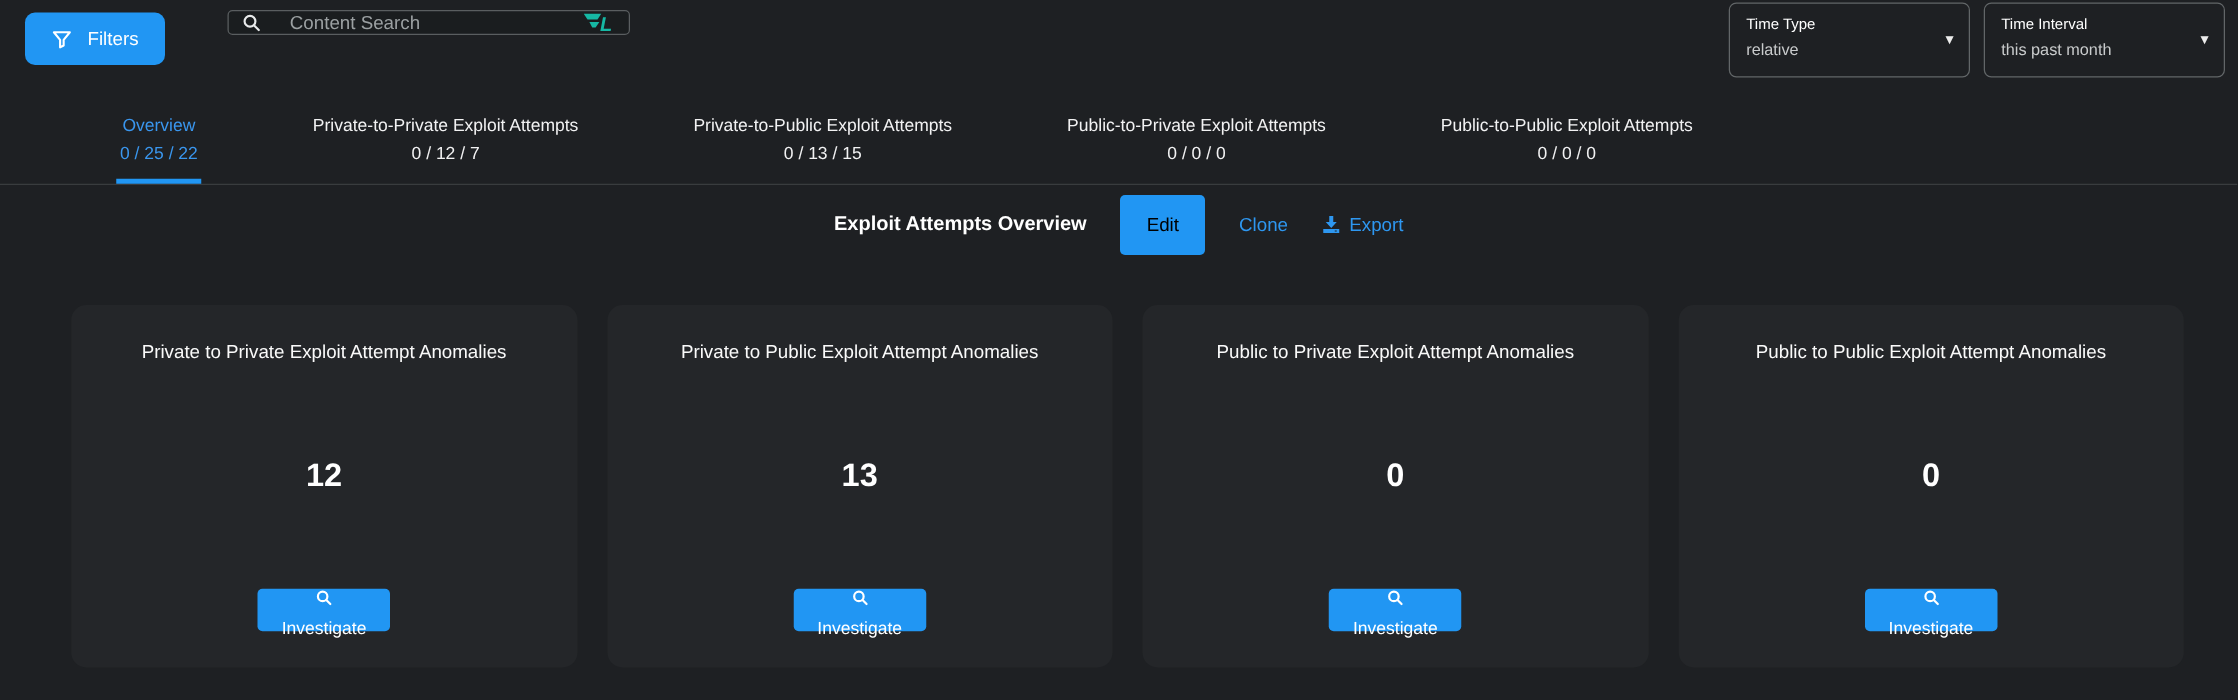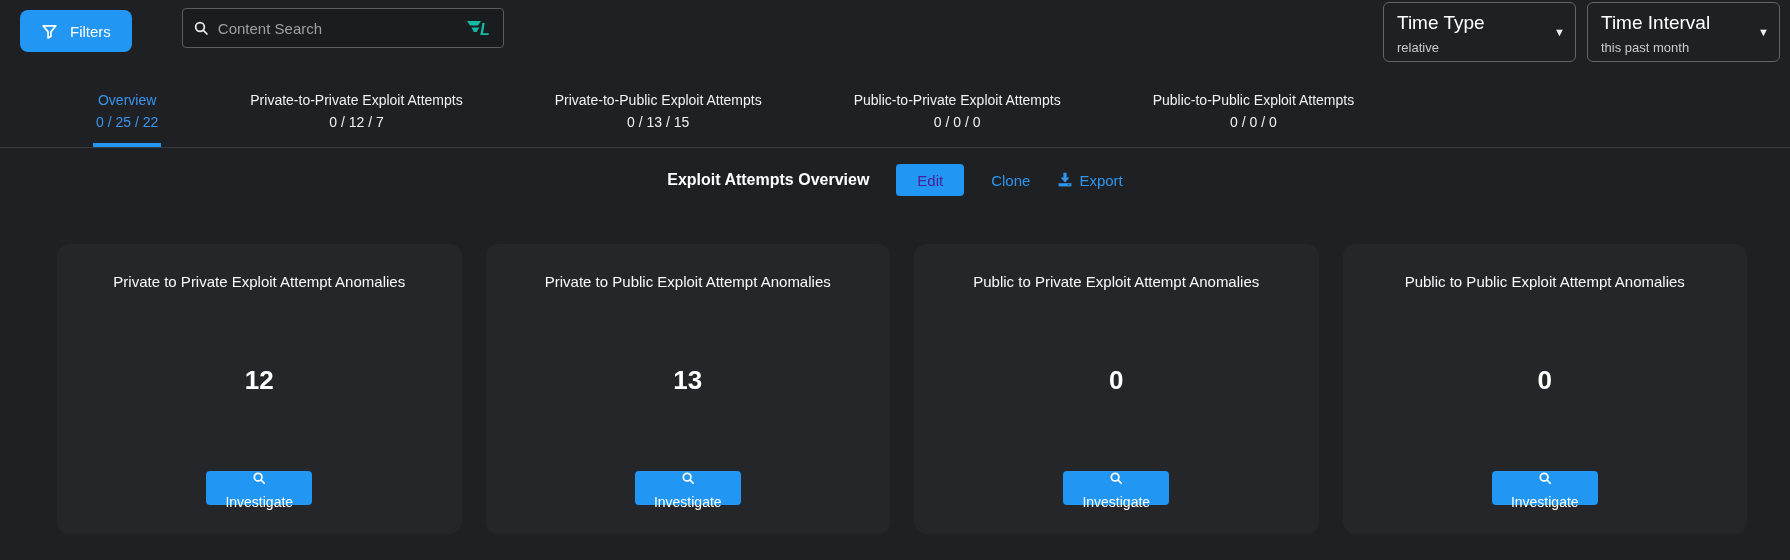--- a/index.html
+++ b/index.html
@@ -16,38 +16,38 @@
   .topbar { display: flex; align-items: flex-start; padding: 2px 10px 0 20px; }
   .filters-btn {
     margin-top: 8px; height: 42px; padding: 0 21px;
     background: #2196f3; border: none; border-radius: 8px;
     display: flex; align-items: center; gap: 12px;
     color: #fff; font-size: 15px; cursor: pointer;
     font-family: inherit;
   }
   .search-box {
     margin-left: 50px; margin-top: 6px;
-    width: 322px; height: 40px;
+    width: 322px; height: 20px;
     border: 1px solid #5a5e60; border-radius: 4px;
     background: #1a1d1f;
-    display: flex; align-items: center; padding: 0 10px; gap: 7px;
+    display: flex; align-items: center; padding: 0 10px; gap: 21px;
   }
   .search-box input {
     flex: 1; background: transparent; border: none; outline: none;
     color: #e3e5e6; font-size: 15px; font-family: inherit; min-width: 0;
   }
   .search-box input::placeholder { color: #9ba0a2; }
   .spacer { flex: 1; }
   .dropdown {
     position: relative; width: 193px; height: 60px;
     border: 1px solid #62666.8; border: 1px solid #626668; border-radius: 6px;
     padding: 9px 28px 0 13px; margin-left: 11px; cursor: pointer;
     background: #1e2023;
   }
-  .dd-label { font-size: 19px; color: #ffffff; white-space: nowrap; }
+  .dd-label { font-size: 12px; color: #ffffff; white-space: nowrap; }
   .dd-value { font-size: 13px; color: #c9cbcc; margin-top: 6px; white-space: nowrap; }
   .dd-caret {
     position: absolute; right: 10px; top: 24px;
     font-size: 11px; color: #ececec; line-height: 1;
   }
 
   
   .tabs {
     display: flex; gap: 38px; align-items: flex-end;
     padding: 30px 0 0 45px;
@@ -61,22 +61,22 @@
   .tab .tab-counts { margin-top: 6px; }
   .tab.active { color: #3a96ee; border-bottom-color: #2196f3; }
 
   
   .title-row {
     display: flex; align-items: center; justify-content: center;
     gap: 27px; margin-top: 14px; height: 36px;
   }
   .page-title { font-size: 16px; font-weight: bold; color: #ffffff; }
   .edit-btn {
-    height: 32px; padding: 0 21px;
-    background: #2196f3; color: #4c1d95; border: none; border-radius: 4px;
+    height: 48px; padding: 0 21px;
+    background: #2196f3; color: #000000; border: none; border-radius: 4px;
     font-size: 15px; cursor: pointer; font-family: inherit;
   }
   .text-link {
     color: #2e97f0; font-size: 15px; text-decoration: none; cursor: pointer;
     display: flex; align-items: center; gap: 6px;
   }
 
   
   .cards { display: flex; gap: 24px; margin: 46px 43px 0 57px; }
   .card {

